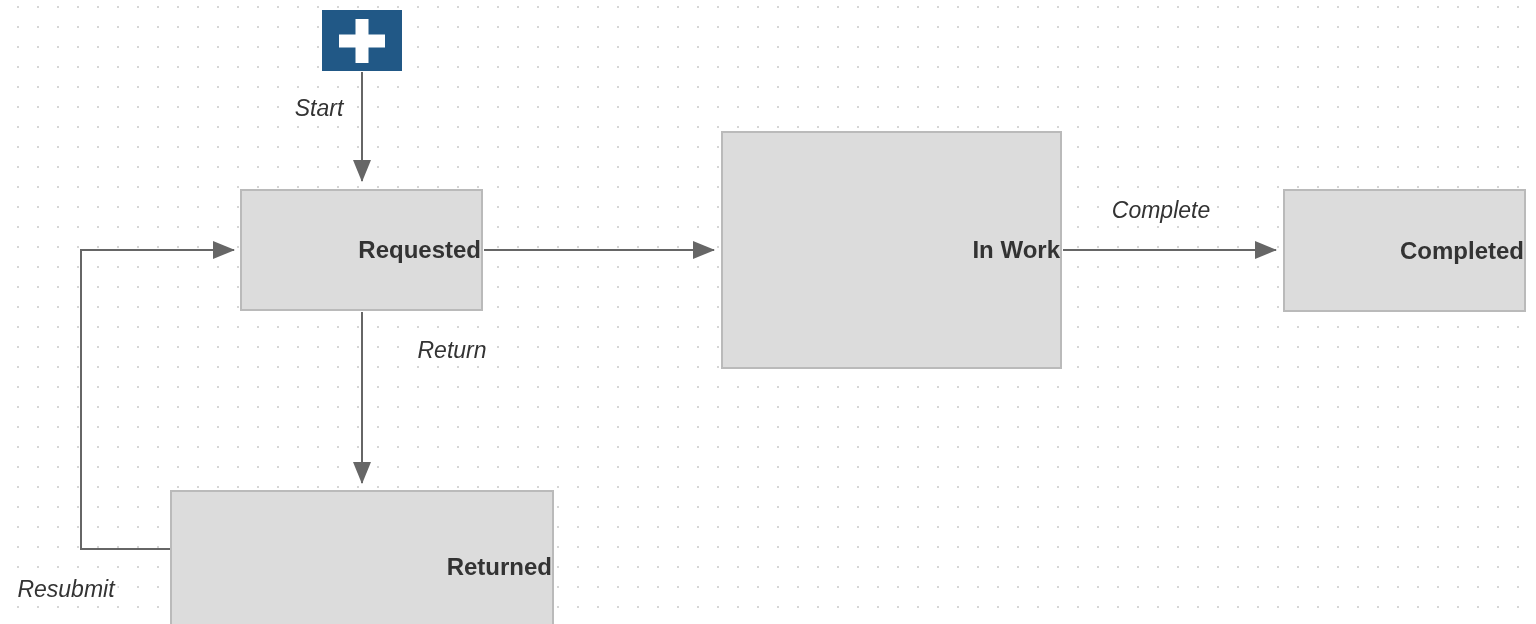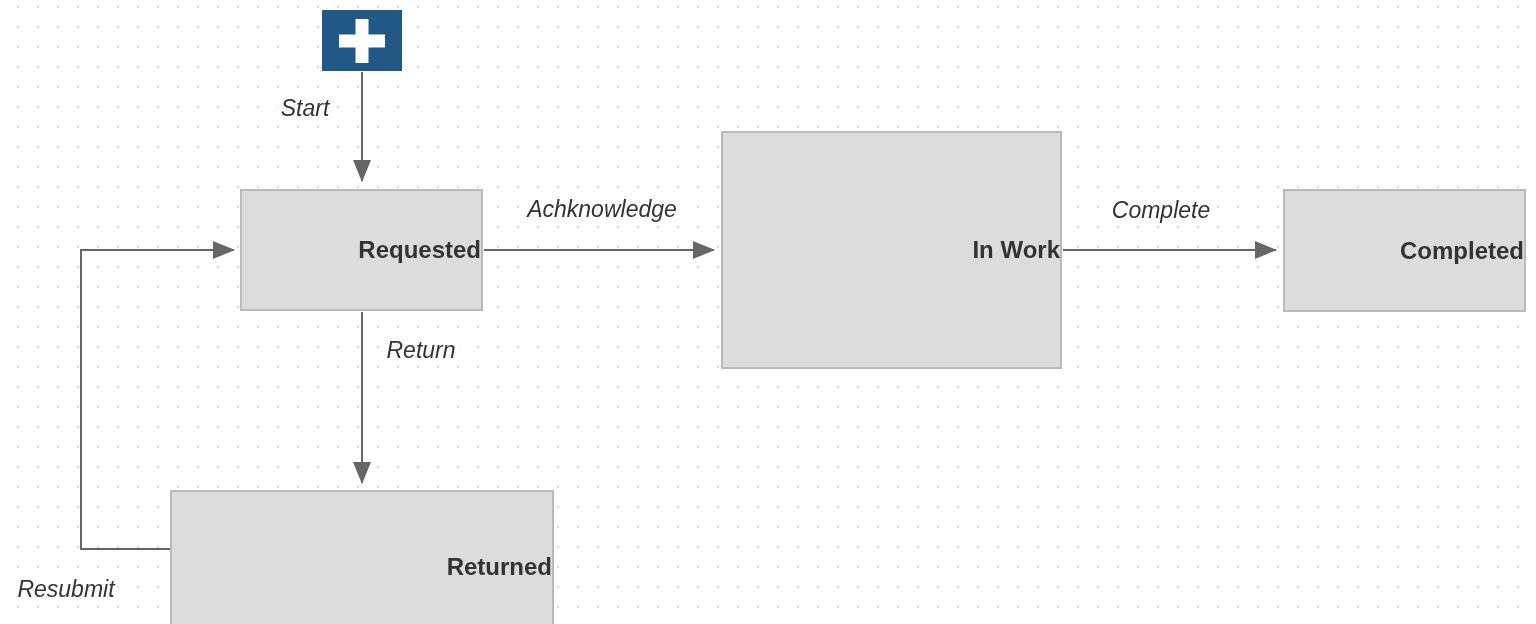--- a/index.html
+++ b/index.html
@@ -86,24 +86,24 @@
     background: var(--canvas-bg, #ffffff);
     padding: 0 3px;
     white-space: nowrap;
     line-height: 1.15;
   }
   #node-requested { left: 240px; top: 189px; width: 243px; height: 122px; }
   #node-in-work   { left: 721px; top: 131px; width: 341px; height: 238px; }
   #node-completed { left: 1283px; top: 189px; width: 243px; height: 123px; }
   #node-returned  { left: 170px; top: 490px; width: 384px; height: 154px; }
 
-  #label-start       { left: 305px;  top: 108px; }
+  #label-start       { left: 319px;  top: 108px; }
   #label-acknowledge { left: 602px;  top: 209px; }
   #label-complete    { left: 1161px; top: 210px; }
-  #label-return      { left: 421px;  top: 350px; }
+  #label-return      { left: 452px;  top: 350px; }
   #label-resubmit    { left: 66px;   top: 589px; text-align: center; }
 </style>
 </head>
 <body>
 
 <div class="canvas">
 
   <svg class="edge-layer" width="1536" height="624">
     <defs>
       <marker id="arrowhead" markerUnits="userSpaceOnUse" markerWidth="24" markerHeight="20" refX="21" refY="9" orient="auto">
@@ -134,18 +134,17 @@
 
   <div class="node" id="node-completed">
     <div class="node-label">Completed</div>
   </div>
 
   <div class="node" id="node-returned">
     <div class="node-label">Returned</div>
   </div>
 
   <div class="edge-label" id="label-start">Start</div>
-  <div class="edge-label" id="label-acknowledge">Achknowledge</div>
   <div class="edge-label" id="label-complete">Complete</div>
   <div class="edge-label" id="label-return">Return</div>
   <div class="edge-label" id="label-resubmit">Resubmit</div>
 
 </div>
 
 </body></html>

